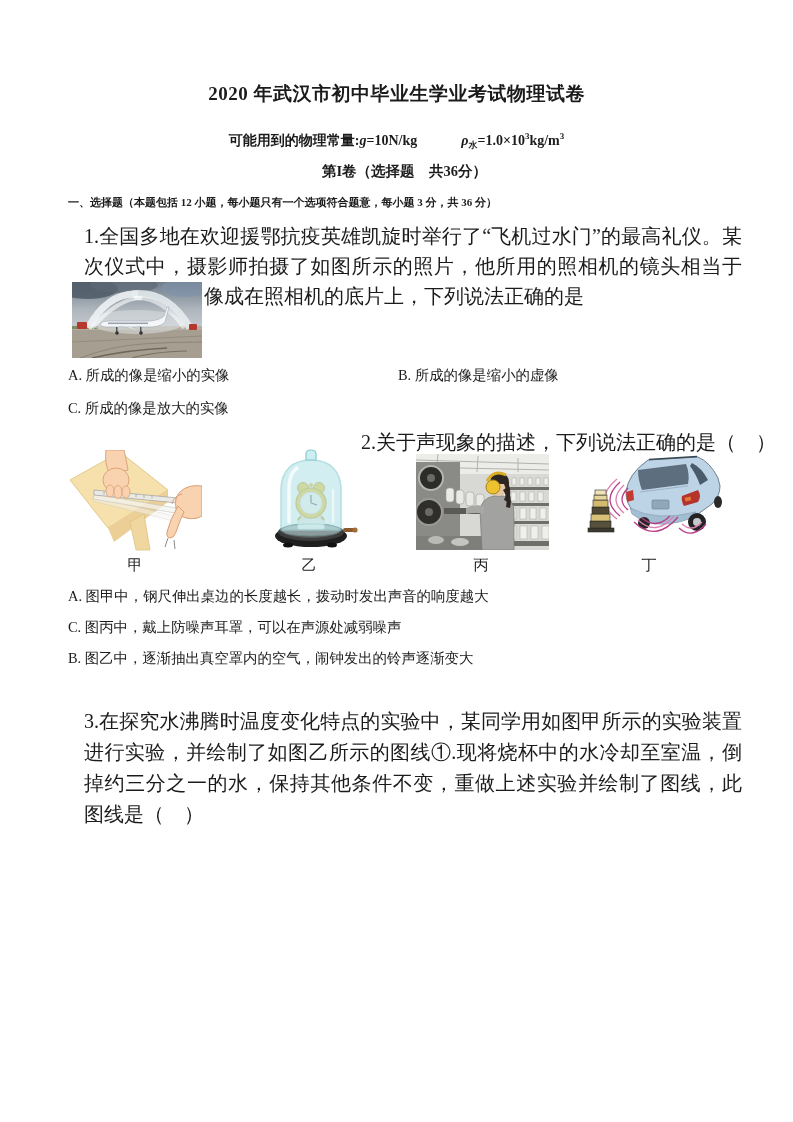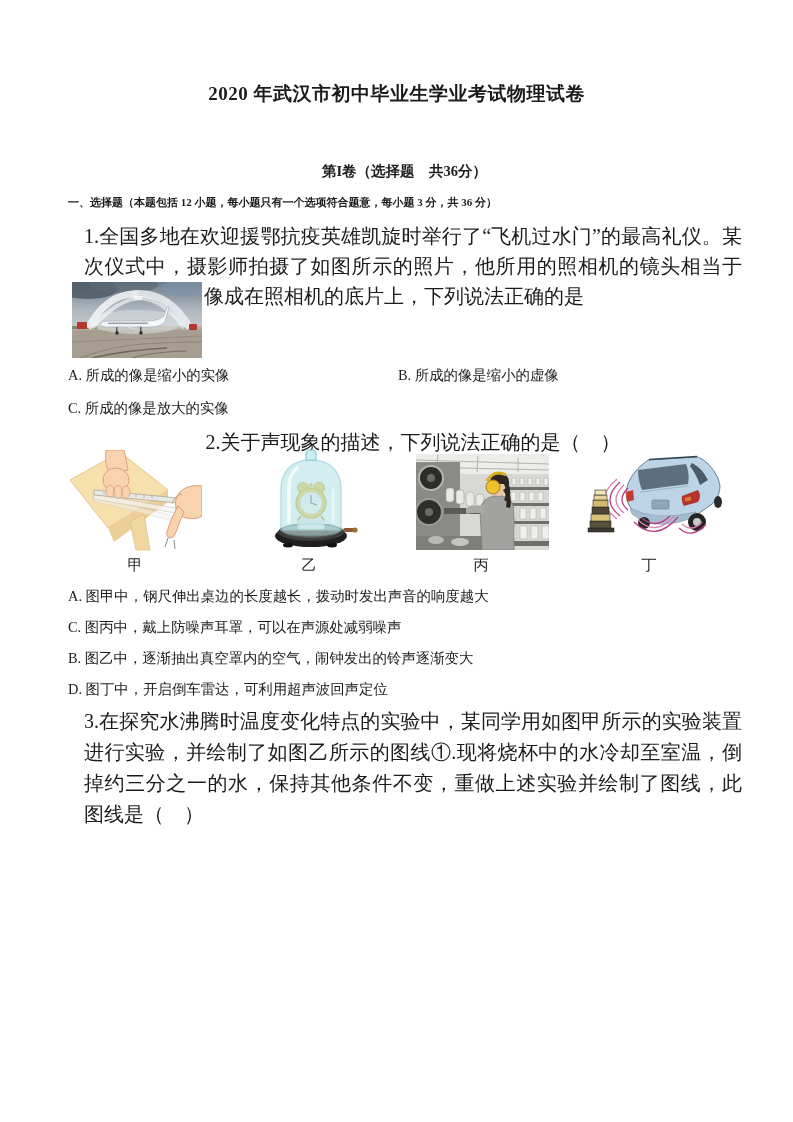--- a/index.html
+++ b/index.html
@@ -13,21 +13,21 @@
   .constants sub{font-size:9px;}
   .constants sup{font-size:9px;}
   .const-gap{display:inline-block;width:44px;}
   .part-title{position:absolute;top:162px;left:8px;width:100%;text-align:center;
               font-size:14.5px;font-weight:bold;}
   .section-heading{position:absolute;top:195px;left:68px;width:660px;
                    font-size:11px;font-weight:bold;font-family:Liberation Serif, serif;}
   .qtext{position:absolute;left:84px;width:658px;font-size:20px;line-height:30px;
          text-align:justify;margin:0;}
   .q1-text{top:221px;}
-  .q2-text{top:427px;text-align:center;}
+  .q2-text{top:427px;text-align:right;margin-left:34px;}
   .q3-text{top:706px;line-height:31px;}
   .fig-plane{position:absolute;left:72px;top:282px;width:130px;height:76px;margin:0;}
   .fig-img svg,.fig-plane svg{display:block;width:100%;height:100%;}
   .q1-options{position:absolute;left:68px;top:366px;width:658px;display:grid;
               grid-template-columns:330px 328px;grid-auto-rows:33px;font-size:14.4px;}
   .q2-options{position:absolute;left:68px;top:581px;width:658px;font-size:14.4px;}
   .q2-options .opt{line-height:31px;}
   .figitem{position:absolute;margin:0;}
   #fig-jia{left:70px;top:450px;width:132px;height:102px;}
   #fig-yi{left:266px;top:448px;width:92px;height:104px;}
@@ -39,20 +39,21 @@
   #cap-bing{left:461px;}
   #cap-ding{left:629px;}
 </style>
 </head>
 <body>
 
 <div class="page">
 
   <h1 class="title">2020 年武汉市初中毕业生学业考试物理试卷</h1>
 
+  <div class="constants"><span>可能用到的物理常量:</span><span class="sym">g</span><span>=10N/kg</span><span class="const-gap"></span><span class="sym">ρ</span><sub>水</sub><span>=1.0×10</span><sup>3</sup><span>kg/m</span><sup>3</sup></div>
 
   <div class="part-title">第I卷（选择题　共36分）</div>
 
   <div class="section-heading">一、选择题（本题包括 12 小题，每小题只有一个选项符合题意，每小题 3 分，共 36 分）</div>
 
   <p class="qtext q1-text">1.全国多地在欢迎援鄂抗疫英雄凯旋时举行了“飞机过水门”的最高礼仪。某次仪式中，摄影师拍摄了如图所示的照片，他所用的照相机的镜头相当于一个凸透镜，像成在照相机的底片上，下列说法正确的是</p>
 
   <figure class="fig-plane">
     <svg viewBox="0 0 130 76">
       <defs>
@@ -244,18 +245,17 @@
 
   <div class="figcap" id="cap-jia">甲</div>
   <div class="figcap" id="cap-yi">乙</div>
   <div class="figcap" id="cap-bing">丙</div>
   <div class="figcap" id="cap-ding">丁</div>
 
   <div class="q2-options">
     <div class="opt">A. 图甲中，钢尺伸出桌边的长度越长，拨动时发出声音的响度越大</div>
     <div class="opt">C. 图丙中，戴上防噪声耳罩，可以在声源处减弱噪声</div>
     <div class="opt">B. 图乙中，逐渐抽出真空罩内的空气，闹钟发出的铃声逐渐变大</div>
-    <div class="opt">D. 图丁中，开启倒车雷达，可利用超声波回声定位</div>
   </div>
 
   <p class="qtext q3-text">3.在探究水沸腾时温度变化特点的实验中，某同学用如图甲所示的实验装置进行实验，并绘制了如图乙所示的图线①.现将烧杯中的水冷却至室温，倒掉约三分之一的水，保持其他条件不变，重做上述实验并绘制了图线，此图线是（　）</p>
 
 </div>
 
 </body></html>

